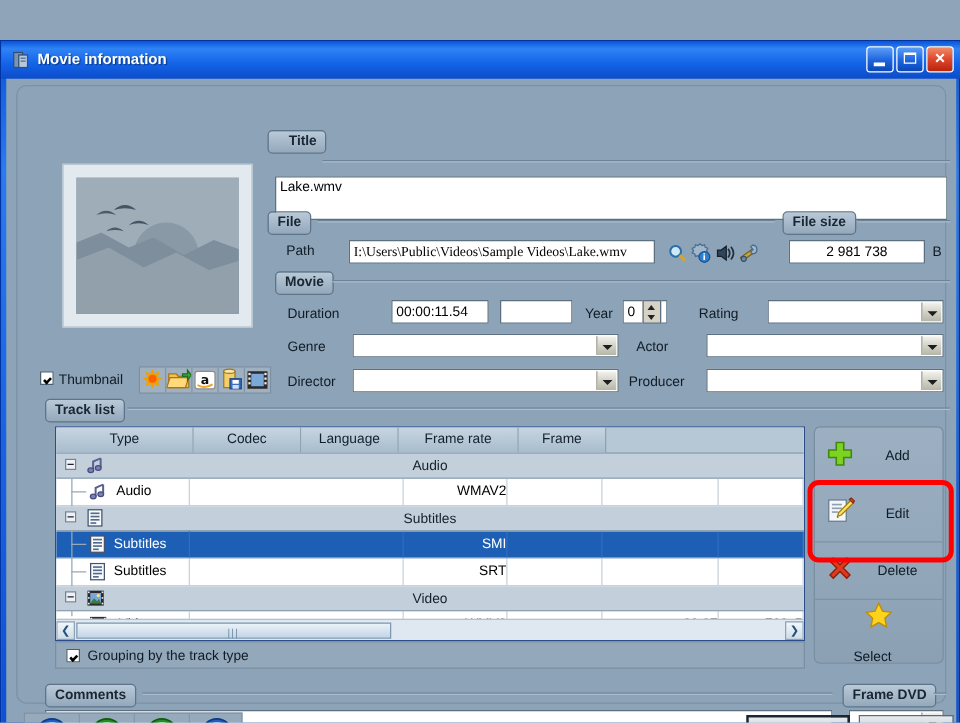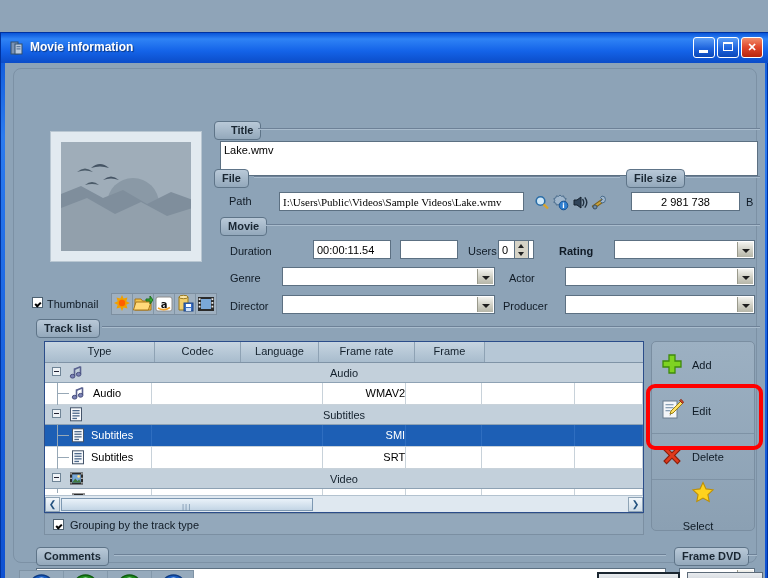--- a/index.html
+++ b/index.html
@@ -182,21 +182,21 @@
     background:linear-gradient(to bottom,#9cb0c2,#8ba0b3);
     box-sizing:border-box;
   }
   .act-btn{
     position:relative;height:46px;box-sizing:border-box;
     border-bottom:1px solid #7e92a5;cursor:pointer;
     display:flex;align-items:center;
   }
   .act-btn:last-child{border-bottom:none;flex-direction:column;}
   .act-ico{width:40px;text-align:center;flex:0 0 40px;}
-  .act-lbl{font-size:11px;color:#0e1a25;flex:1;text-align:left;padding-right:10px;}
+  .act-lbl{font-size:11px;color:#0e1a25;flex:1;text-align:center;padding-right:10px;}
 
   .hl-box{
     position:absolute;border:4px solid #f00;border-radius:9px;
     pointer-events:none;box-sizing:border-box;
   }
 
   
   .grpbar{
     position:absolute;left:30px;top:444px;width:600px;height:22px;
     border:1px solid #7b8fa2;background:#93a8bb;box-sizing:border-box;
@@ -309,21 +309,21 @@
                   <rect x="2.7" y="8" width="1.8" height="1.8"></rect>
                   <rect x="2.7" y="11.7" width="1.8" height="1.8"></rect>
                 <rect x="15.5" y="4.3" width="1.8" height="1.8"></rect>
                   <rect x="15.5" y="8" width="1.8" height="1.8"></rect>
                   <rect x="15.5" y="11.7" width="1.8" height="1.8"></rect>
               </g>
             </svg>
           </div>
         </div>
 
-        <div class="grp-cap" style="left:200px;top:52px;padding-left:16px;">Title</div>
+        <div class="grp-cap" style="left:200px;top:35px;padding-left:16px;">Title</div>
         <div class="grp-line" style="left:244px;top:59px;width:502px;"></div>
         <div class="grp-line b" style="left:244px;top:60px;width:502px;"></div>
         <div class="inp" style="left:206px;top:72px;width:538px;height:35px;">Lake.wmv</div>
 
         <div class="grp-cap" style="left:200px;top:100px;">File</div>
         <div class="grp-line" style="left:240px;top:107px;width:366px;"></div>
         <div class="grp-line b" style="left:240px;top:108px;width:366px;"></div>
         <div class="lbl" style="left:215px;top:126px;">Path</div>
         <div class="inp" style="left:265px;top:123px;width:245px;height:19px;line-height:18px;font-family:Liberation Serif, serif;">I:\Users\Public\Videos\Sample Videos\Lake.wmv</div>
         <div class="path-icons">
@@ -362,27 +362,27 @@
         <div class="inp ctr" style="left:617px;top:123px;width:109px;height:19px;line-height:18px;">2 981 738</div>
         <div class="lbl" style="left:732px;top:127px;">B</div>
 
         <div class="grp-cap" style="left:206px;top:148px;">Movie</div>
         <div class="grp-line" style="left:252px;top:155px;width:494px;"></div>
         <div class="grp-line b" style="left:252px;top:156px;width:494px;"></div>
 
         <div class="lbl" style="left:216px;top:176px;">Duration</div>
         <div class="inp" style="left:299px;top:171px;width:78px;height:19px;line-height:18px;">00:00:11.54</div>
         <div class="inp" style="left:386px;top:171px;width:58px;height:19px;line-height:18px;"></div>
-        <div class="lbl" style="left:454px;top:176px;">Users</div>
+        <div class="lbl" style="left:454px;top:176px;">Year</div>
         <div class="inp" style="left:484px;top:171px;width:36px;height:19px;line-height:18px;">0</div>
         <div class="spin" style="left:500px;top:171px;height:19px;">
           <div class="up"></div>
             <div class="dn"></div>
         </div>
-        <div class="lbl" style="left:545px;top:176px;font-weight:bold;">Rating</div>
+        <div class="lbl" style="left:545px;top:176px;">Rating</div>
         <div class="combo" style="left:600px;top:171px;width:141px;height:19px;">
           <span style="position:absolute;left:3px;top:2px;"></span>
           <span class="arrow"></span>
         </div>
 
         <div class="lbl" style="left:216px;top:203px;">Genre</div>
         <div class="combo" style="left:268px;top:198px;width:213px;height:19px;">
           <span style="position:absolute;left:3px;top:2px;"></span>
           <span class="arrow"></span>
         </div>

